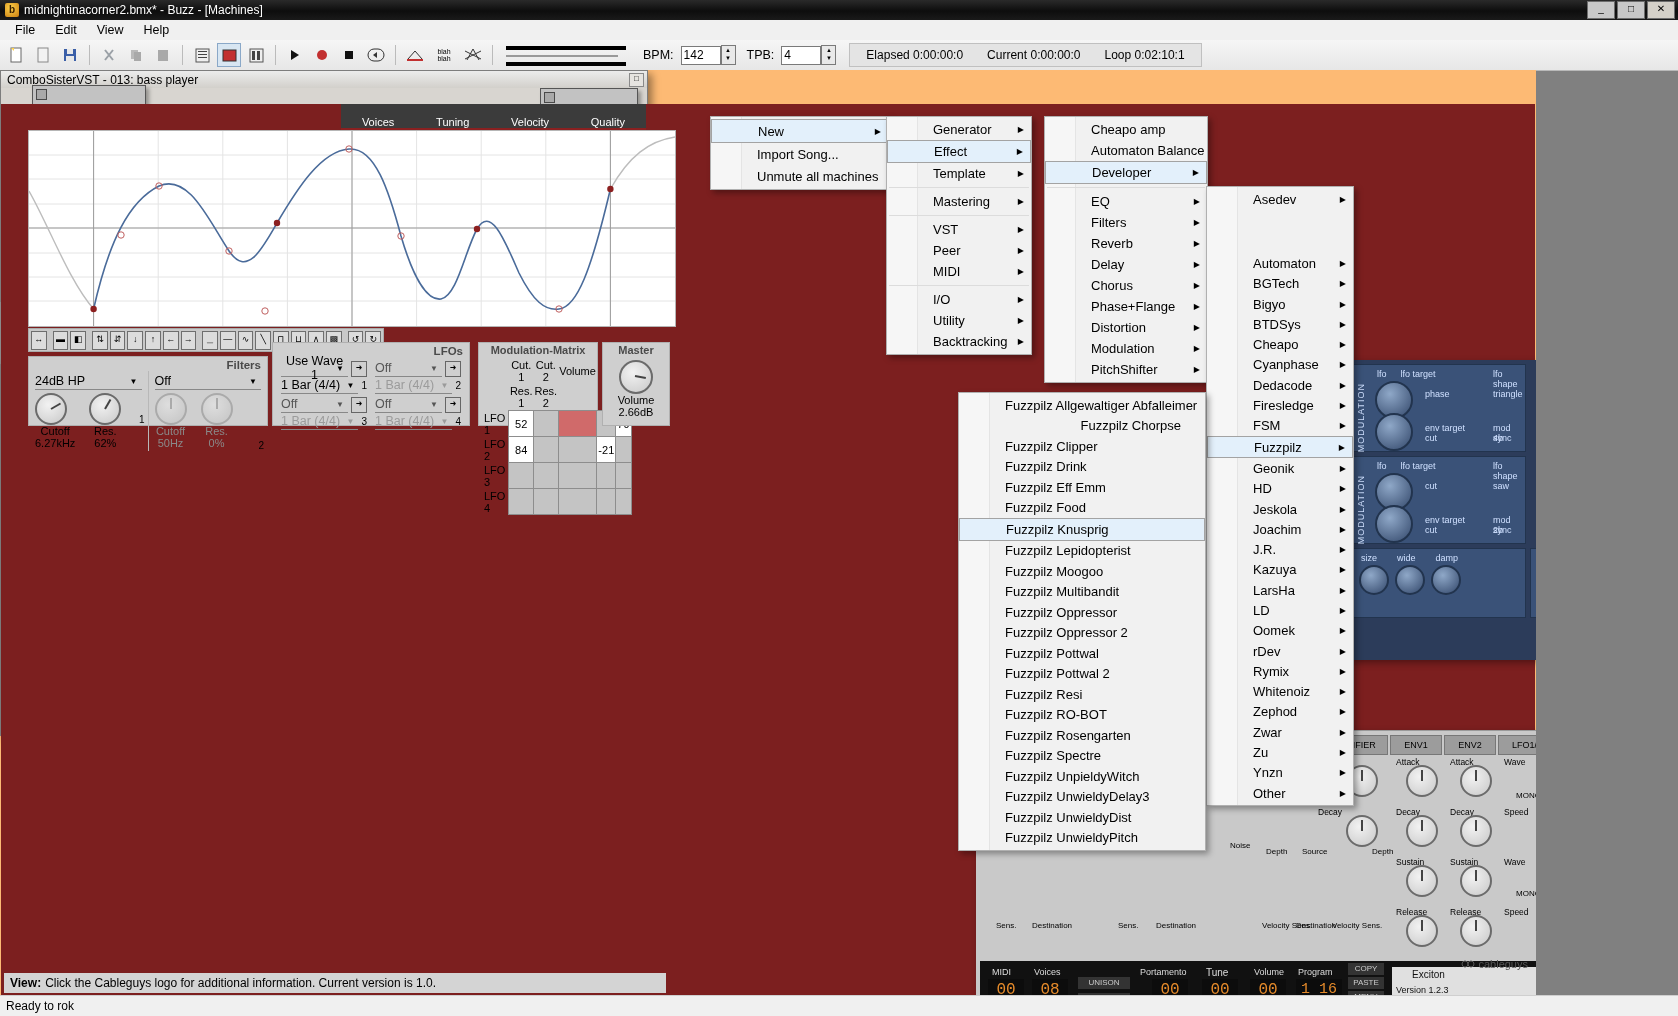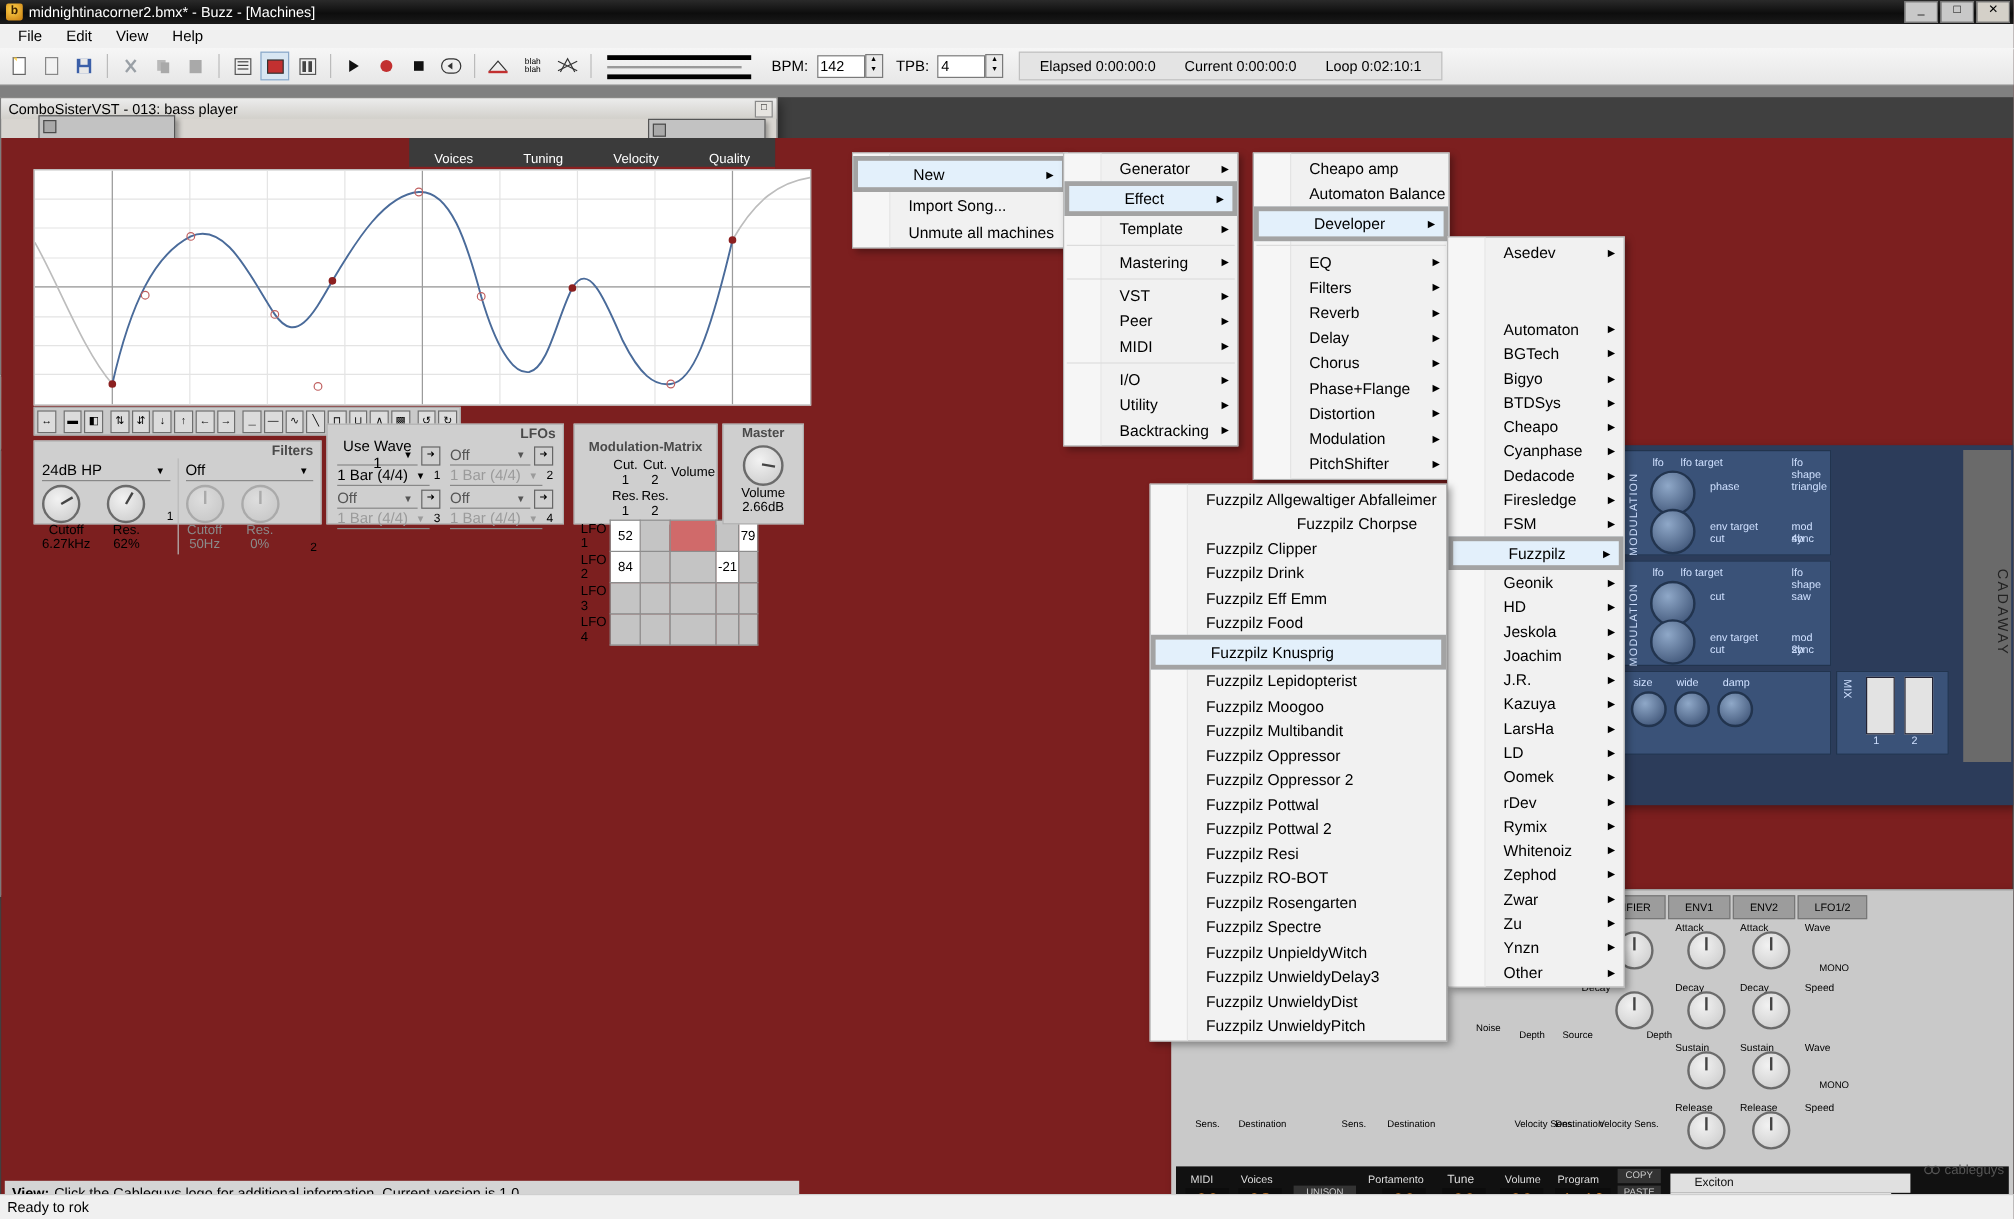--- a/index.html
+++ b/index.html
@@ -34,21 +34,21 @@
   .spin input{width:34px;height:17px;font-size:12px;border:1px solid #7a7a7a;
     padding:0 2px;background:#fff;font-family:inherit;}
   .spinb{width:13px;height:18px;border:1px solid #7a7a7a;background:#e9e9e9;
     display:flex;flex-direction:column;font-size:6px;line-height:8px;text-align:center;}
   .lbl{font-size:12.5px;margin:0 4px 0 8px;}
   #statusfields{height:22px;background:#e4e4e4;border:1px solid #c0c0c0;
     display:flex;align-items:center;gap:24px;padding:0 16px;margin-left:10px;font-size:12px;}
   #statusbar{left:0;bottom:0;width:1678px;height:20px;background:#f0f0f0;
     border-top:1px solid #cfcfcf;font-size:12px;display:flex;align-items:center;padding-left:6px;}
   
-  #canvas{left:0;top:81px;width:1678px;height:926px;background:#404040;overflow:hidden;}
+  #canvas{left:0;top:70px;width:1536px;height:926px;background:#fdba74;overflow:hidden;}
   .machine{position:absolute;border:1px solid #333;
     box-shadow:3px 3px 4px rgba(0,0,0,.32);
     display:flex;align-items:center;justify-content:center;
     font-size:13px;font-weight:bold;color:#000;}
   .machine.gen{background:#b9c6e0;border-color:#5d6a82;}
   .machine.eff{background:#c2c2c2;border-color:#555;}
   .machine.mst{background:#e6e6e6;border-color:#555;}
   .machine .led{position:absolute;left:3px;top:3px;width:9px;height:9px;
     background:#a9a9a9;border:1px solid #4a4a4a;}
   .machine .led.red{background:#c02020;border-color:#701010;}
@@ -85,21 +85,21 @@
   #mgroove .pname{width:110px;}
   #mgroove .slider{width:180px;height:12px;background:#dedbd6;border:1px solid #a8a5a0;position:relative;}
   #mgroove .slider i{position:absolute;top:0;width:20px;height:10px;background:#d8d5d0;border:1px solid #8f8c87;}
   #mgroove .pval{margin-left:10px;font-weight:bold;}
   
   .menu{position:absolute;background:#f1f1f1;border:1px solid #b0b0b0;
     box-shadow:3px 3px 6px rgba(0,0,0,.35);padding:2px 0;font-size:13px;}
   .menu .it{height:21px;display:flex;align-items:center;padding:0 24px 0 12px;
     white-space:nowrap;position:relative;}
   .menu .it.gutter{padding-left:46px;}
-  .menu .it.sel{background:#e3f0fb;border:4px solid #a3a3a3;height:19px;}
+  .menu .it.sel{background:#e3f0fb;border:1px solid #a3a3a3;height:19px;}
   .menu .it .ar{position:absolute;right:7px;font-size:8px;}
   .menu .sep{height:1px;background:#dcdcdc;margin:3px 2px;}
   .menu .gutterbar{position:absolute;left:0;top:0;bottom:0;width:30px;background:#f6f6f6;
     border-right:1px solid #e4e4e4;}
   
   #combo{left:866px;top:96px;width:646px;height:230px;background:#d8d5d0;
     border:1px solid #7d7d7d;box-shadow:4px 4px 8px rgba(0,0,0,.4);}
   #combo .cap{height:17px;background:linear-gradient(180deg,#ececec,#d2d0cb);
     font-size:12px;display:flex;align-items:center;padding-left:6px;}
   #combo .cap .x{margin-left:auto;margin-right:3px;width:13px;height:12px;
@@ -1093,21 +1093,21 @@
          <span>1 Bar (4/4)</span>
                 <span class="ar">▼</span>
               </span>
        <span style="font-size:10px;margin-left:3px;">4</span>
      </div>
           </div>
         </div>
     </div>
 
     <div class="panelbox" style="left:478px;top:272px;width:118px;height:82px;">
-      <div style="font-size:11px;font-weight:bold;color:#4a4a4a;text-align:center;padding-top:13px;">Modulation-Matrix</div>
+      <div style="font-size:11px;font-weight:bold;color:#4a4a4a;text-align:center;padding-top:1px;">Modulation-Matrix</div>
       <div id="modmatrix" style="padding:2px 4px;">
           <table>
             <tbody>
               <tr>
                 <th></th>
                 <th colspan="1">Cut. 1</th>
                 <th colspan="1">Cut. 2</th>
                 <th colspan="1">Volume</th>
               </tr>
               <tr>

